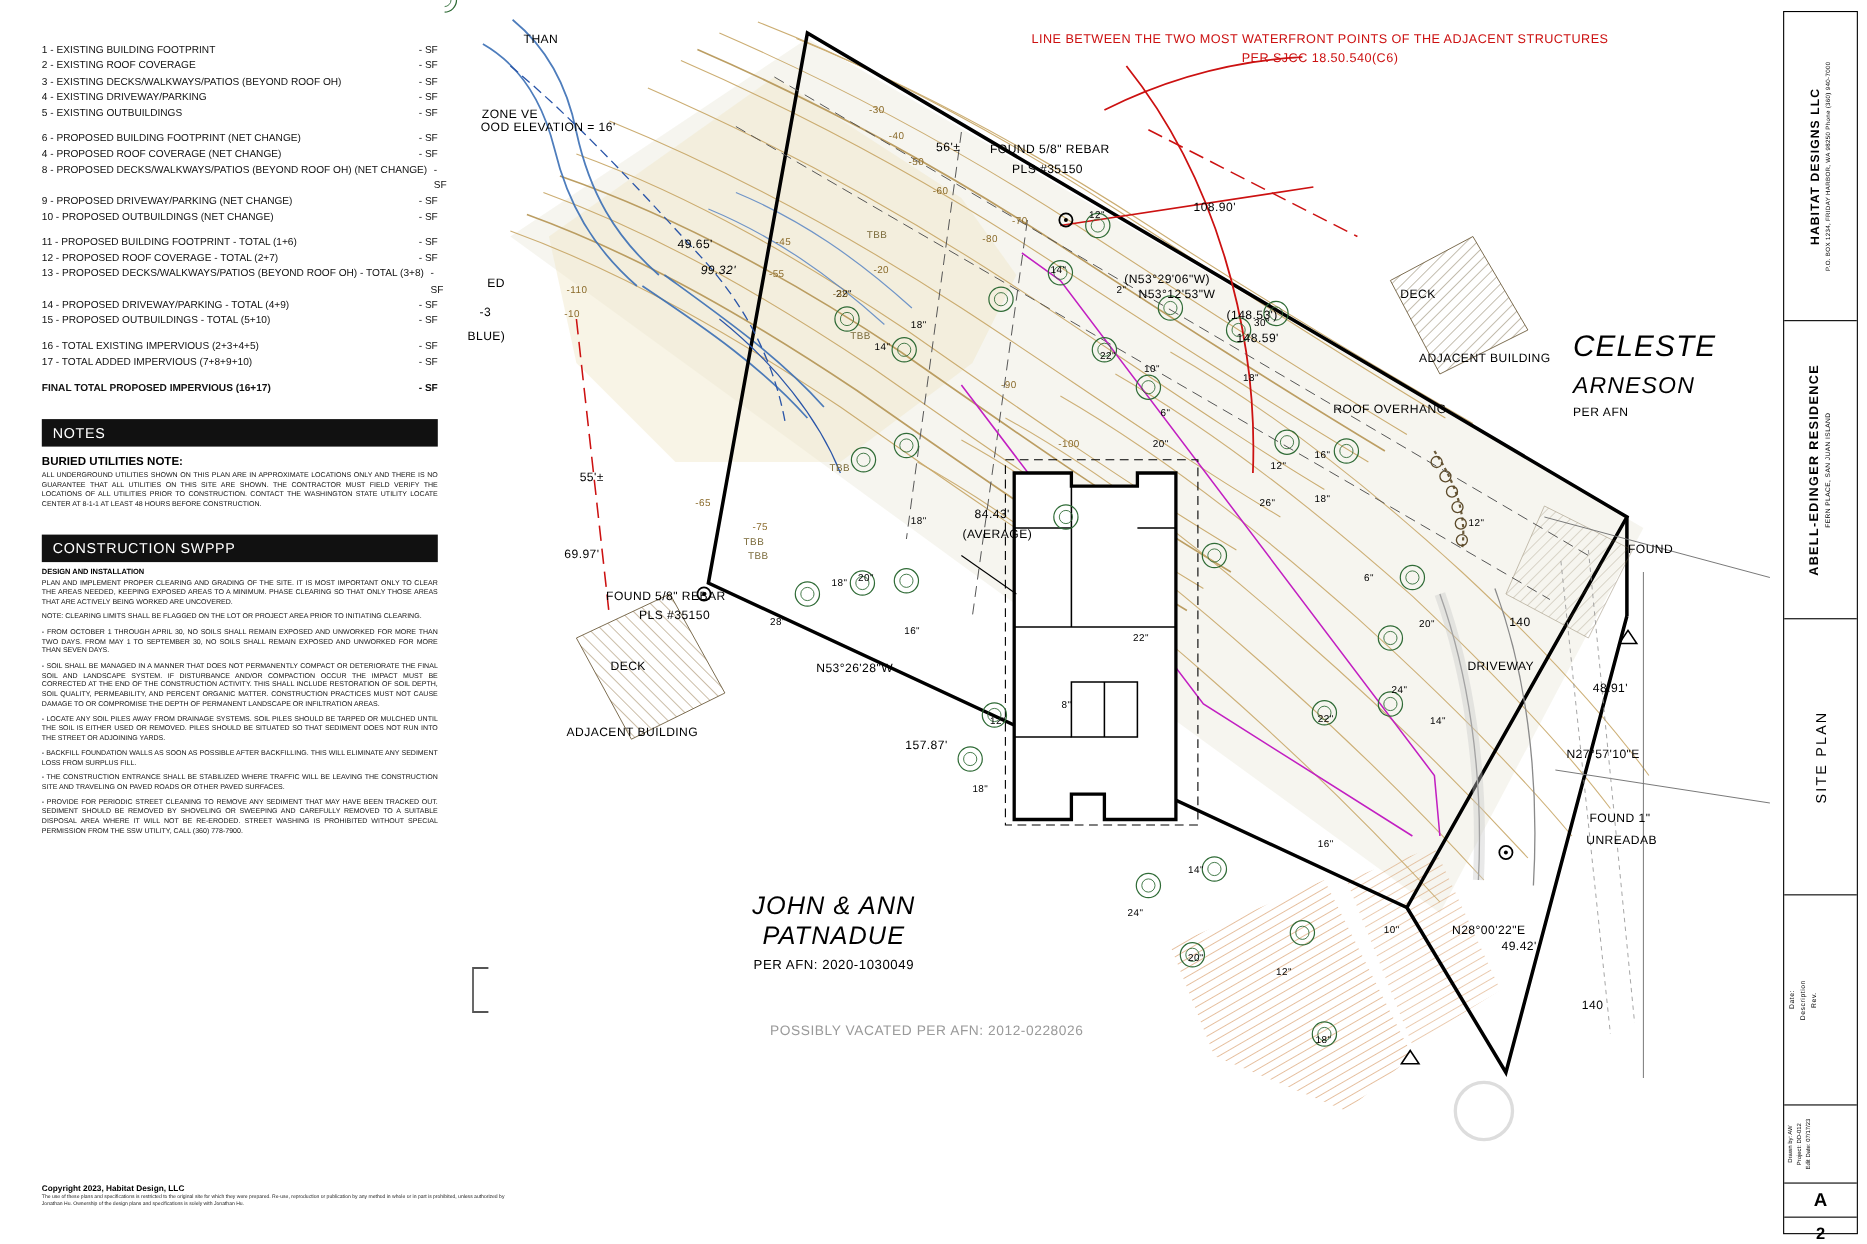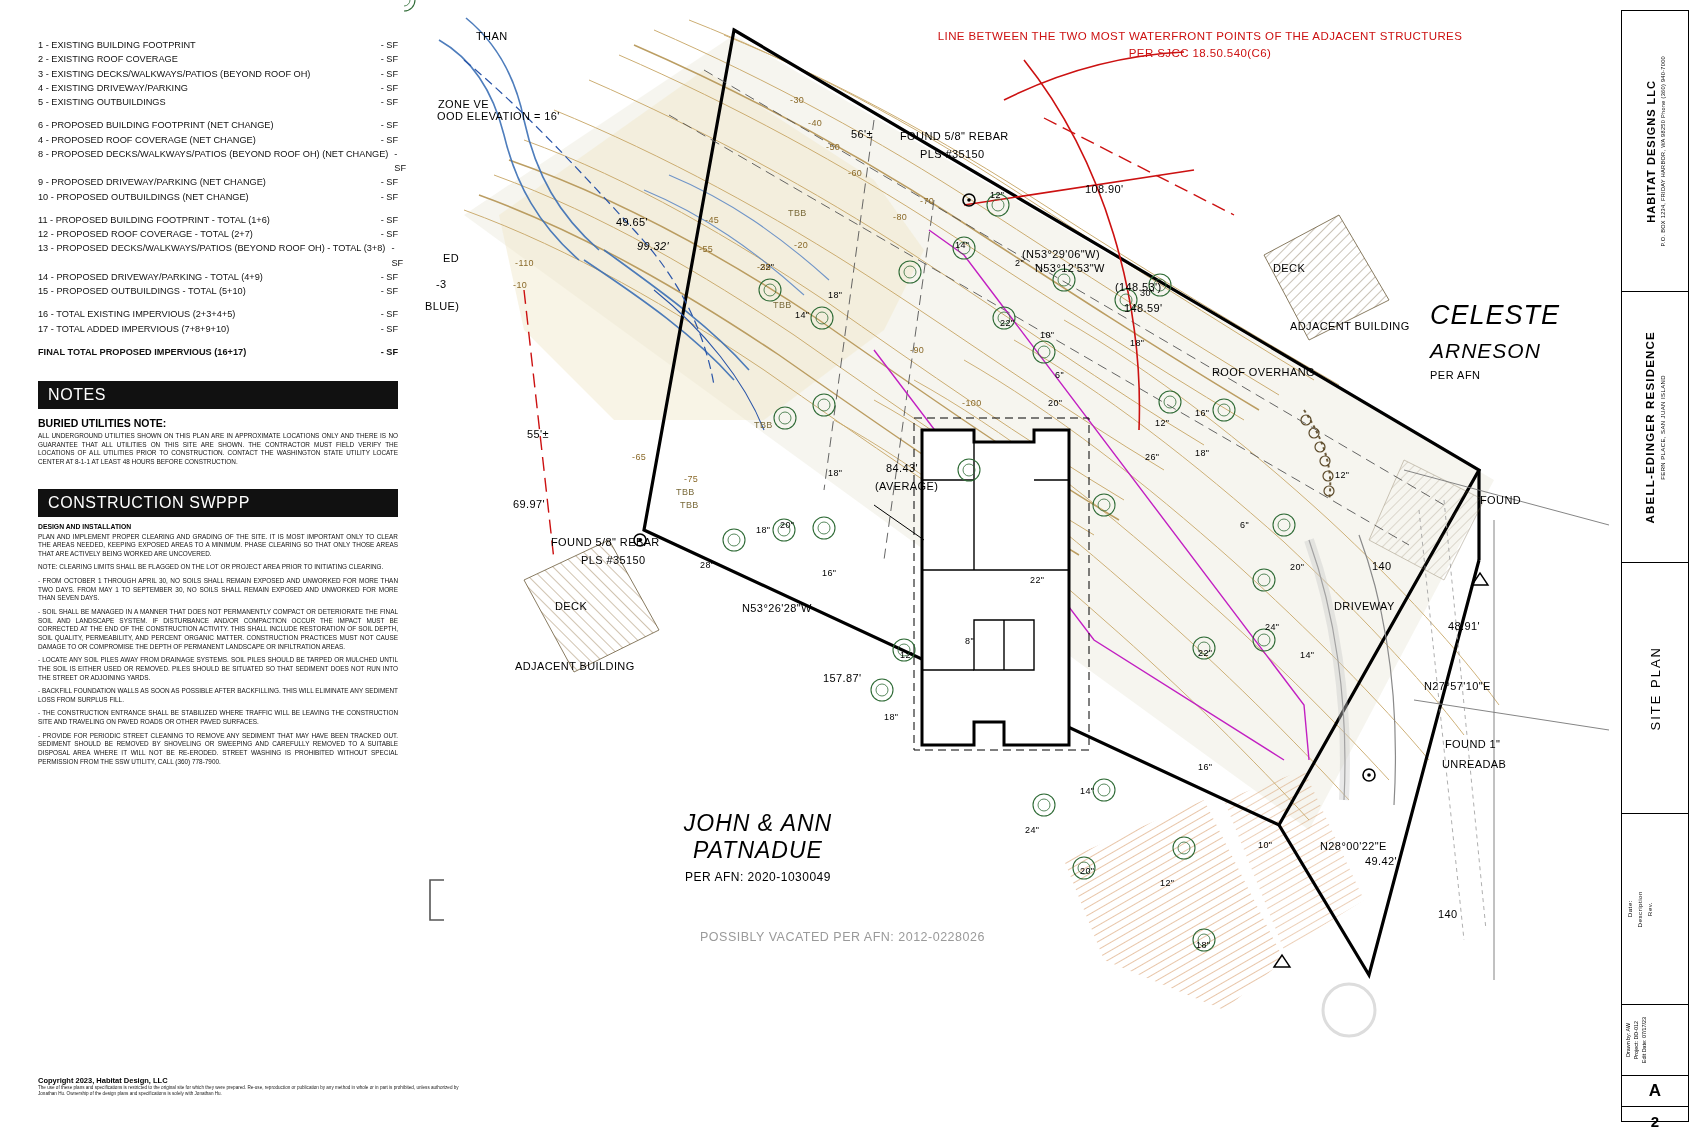--- a/index.html
+++ b/index.html
@@ -4,21 +4,21 @@
 <style>
   html,body{margin:0;padding:0;background:#ffffff;}
   body{width:1697px;height:1131px;position:relative;overflow:hidden;
        font-family:"Liberation Sans",sans-serif;color:#000;}
   .sheet{position:absolute;left:0;top:0;width:1697px;height:1131px;background:#fff;}
 
   
   .left-col{position:absolute;left:38px;top:28px;width:360px;}
   .blackbar{background:#111;color:#fff;font-size:14.5px;letter-spacing:.6px;
             padding:5px 10px;font-family:"Liberation Sans",sans-serif;}
-  .blackbar.small{font-size:16px;}
+  .blackbar.small{font-size:13px;}
   .imp-list{margin-top:10px;font-size:9.2px;line-height:1.55;color:#111;}
   .imp-row{display:flex;justify-content:space-between;}
   .imp-row .lbl{white-space:nowrap;}
   .imp-row .val{padding-left:6px;}
   .imp-gap{height:9px;}
   .imp-row.bold{font-weight:bold;}
 
   .notes-block{margin-top:22px;}
   .notes-head{font-weight:bold;font-size:10.5px;margin-top:8px;}
   .tiny{font-size:6.4px;line-height:1.35;text-align:justify;color:#111;margin-top:3px;}

